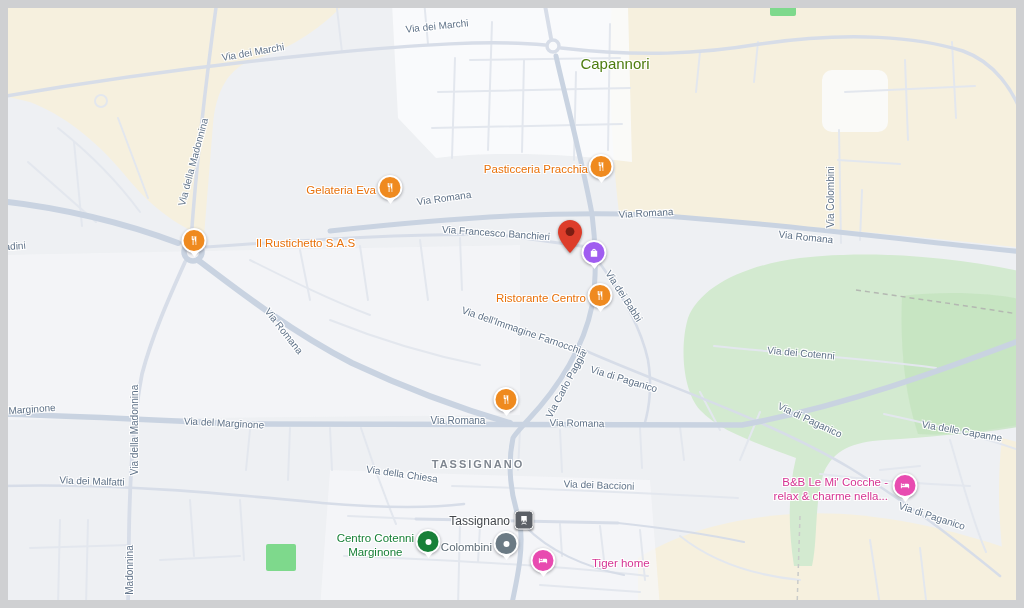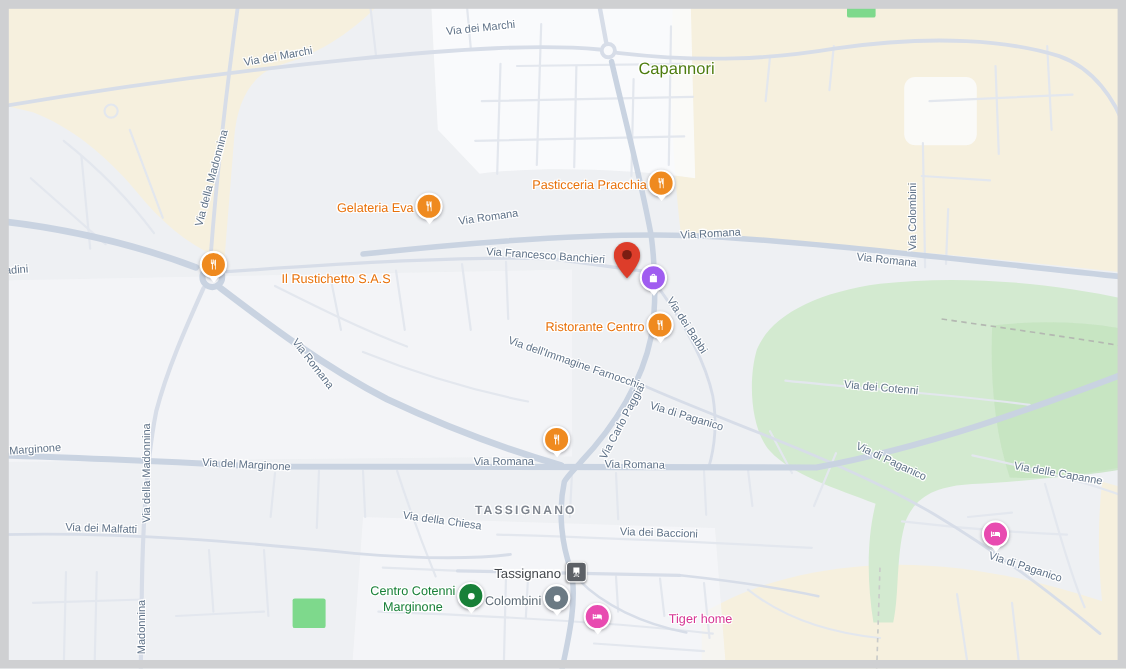--- a/index.html
+++ b/index.html
@@ -183,28 +183,32 @@
   <span class="rl" style="left:932px;top:516px;transform:translate(-50%,-50%) rotate(18deg);">Via di Paganico</span>
   <span class="rl" style="left:962px;top:431px;transform:translate(-50%,-50%) rotate(10deg);">Via delle Capanne</span>
   <span class="rl" style="left:801px;top:353px;transform:translate(-50%,-50%) rotate(5deg);">Via dei Cotenni</span>
   <span class="rl" style="left:14px;top:246px;transform:translate(-50%,-50%) rotate(-4deg);">ladini</span>
 
   <span class="town" style="left:615px;top:63px;transform:translate(-50%,-50%);">Capannori</span>
   <span class="area-town" style="left:478px;top:464px;transform:translate(-50%,-50%);">TASSIGNANO</span>
 
   <span class="poi-label orange" style="left:376px;top:190px;transform:translate(-100%,-50%);">Gelateria Eva</span>
   <span class="poi-label orange" style="left:588px;top:169px;transform:translate(-100%,-50%);">Pasticceria Pracchia</span>
-  <span class="poi-label orange" style="left:208px;top:254px;transform:translate(0,-50%);">Il Rustichetto S.A.S</span>
+  <span class="poi-label orange" style="left:208px;top:243px;transform:translate(0,-50%);">Il Rustichetto S.A.S</span>
   <span class="poi-label orange" style="left:586px;top:298px;transform:translate(-100%,-50%);">Ristorante Centro</span>
   <div class="poi-label green t-center" style="left:414px;top:545px;transform:translate(-100%,-50%);">
     <div>Centro Cotenni</div>
     <div>Marginone</div>
   </div>
   <span class="poi-label gray" style="left:492px;top:547px;transform:translate(-100%,-50%);">Colombini</span>
-  <span class="poi-label pink" style="left:560px;top:563px;transform:translate(0,-50%);">Tiger home</span>
+  <span class="poi-label pink" style="left:544px;top:563px;transform:translate(0,-50%);">Tiger home</span>
+  <div class="poi-label pink t-right" style="left:888px;top:489px;transform:translate(-100%,-50%);">
+    <div>B&amp;B Le Mi' Cocche -</div>
+    <div>relax &amp; charme nella...</div>
+  </div>
   <span class="poi-label dark" style="left:510px;top:521px;transform:translate(-100%,-50%);font-weight:400;font-size:12px;">Tassignano</span>
 
   <div class="balloon b-orange" style="left:390px;top:190px;">
     <svg width="11" height="11" viewBox="0 0 24 24">
         <path fill="#fff" d="M7 2v7c0 1.2.8 2 2 2v11h2V11c1.2 0 2-.8 2-2V2h-1.5v6H10V2H8.5v6H8V2H7zm10 0c-1.7 0-3 1.8-3 4v8h1.5v8H17V2z"></path>
       </svg>
   </div>
   <div class="balloon b-orange" style="left:601px;top:169px;">
     <svg width="11" height="11" viewBox="0 0 24 24">
         <path fill="#fff" d="M7 2v7c0 1.2.8 2 2 2v11h2V11c1.2 0 2-.8 2-2V2h-1.5v6H10V2H8.5v6H8V2H7zm10 0c-1.7 0-3 1.8-3 4v8h1.5v8H17V2z"></path>

